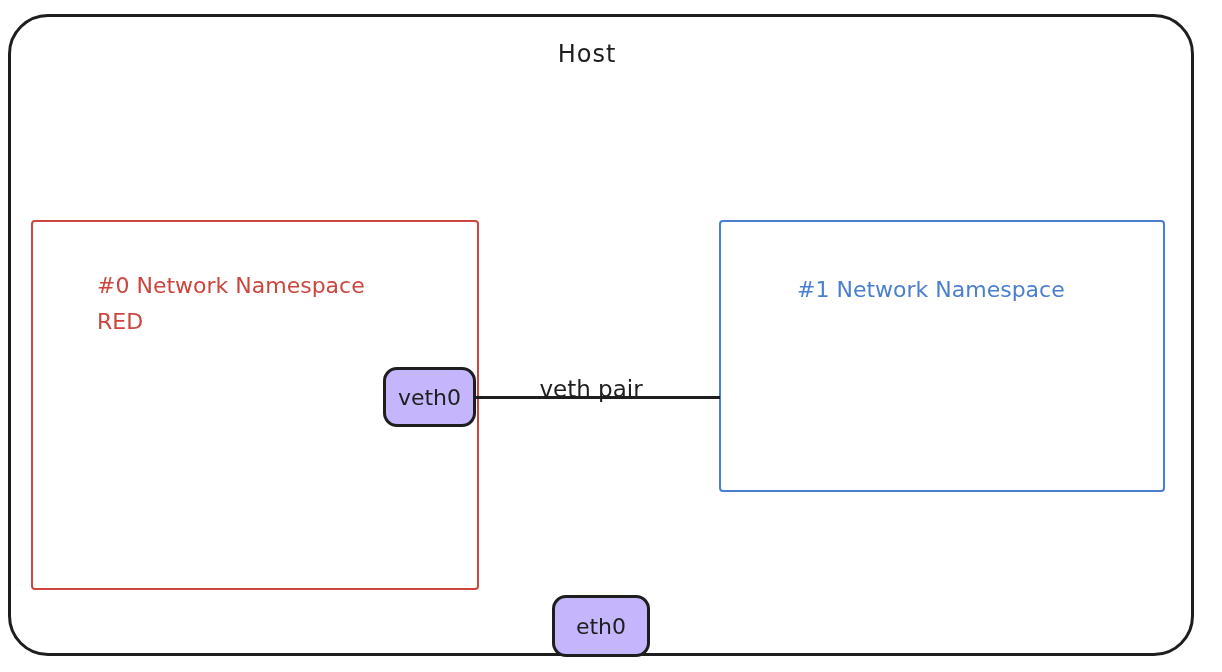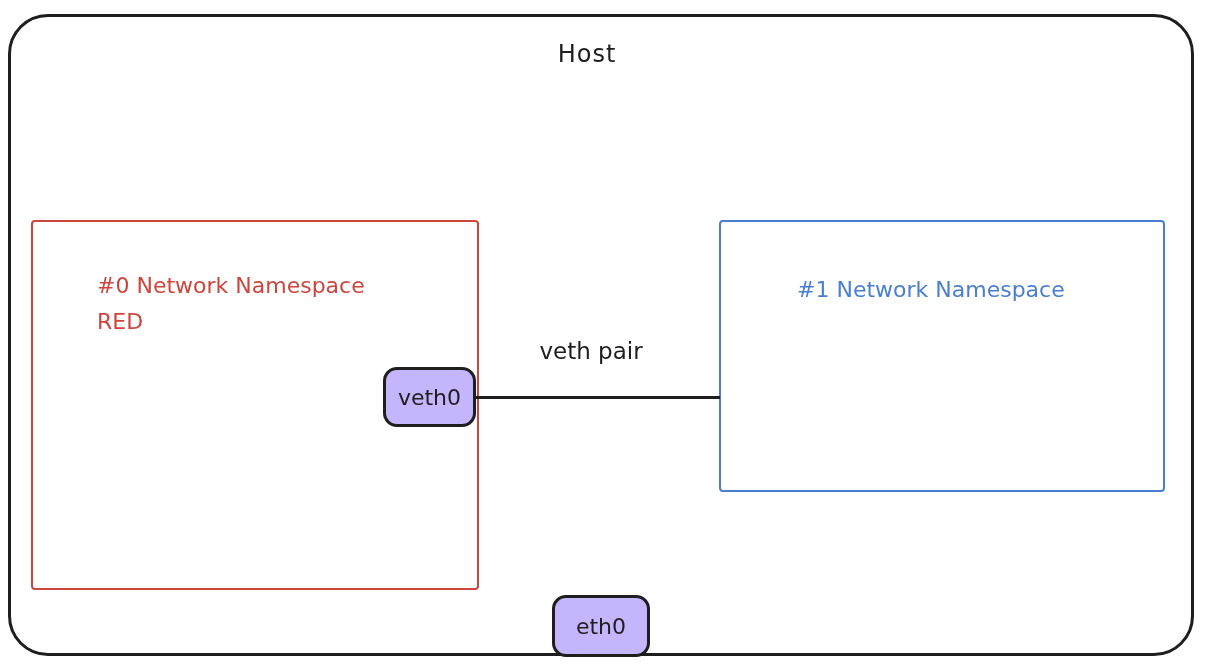--- a/index.html
+++ b/index.html
@@ -71,21 +71,21 @@
   
   .connector {
     position: absolute;
     left: 470px; top: 396px;
     width: 250px; height: 3px;
     background: #1e1e1e;
     z-index: 1;
   }
   .conn-label {
     position: absolute;
-    left: 511px; top: 338px;
+    left: 511px; top: 376px;
     width: 160px;
     text-align: center;
     font-size: 23px;
     color: #1e1e1e;
     z-index: 1;
   }
   
   .iface-box {
     position: absolute;
     box-sizing: border-box;

